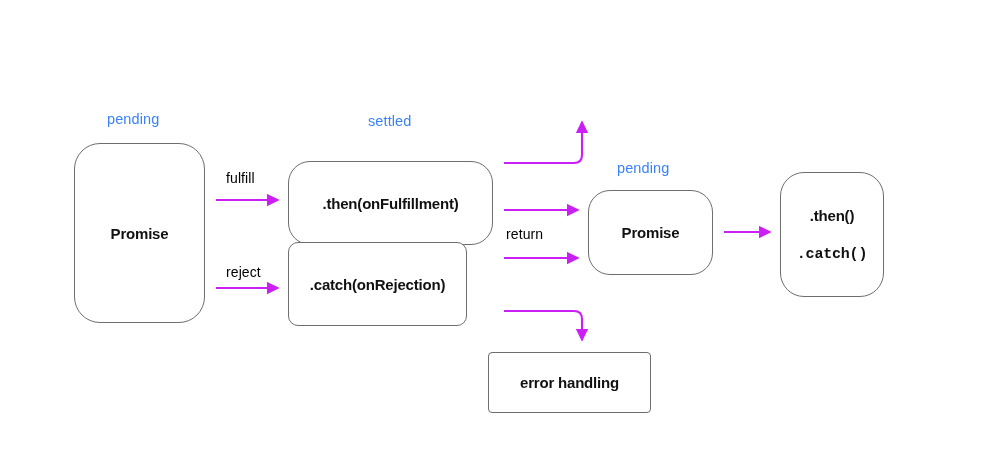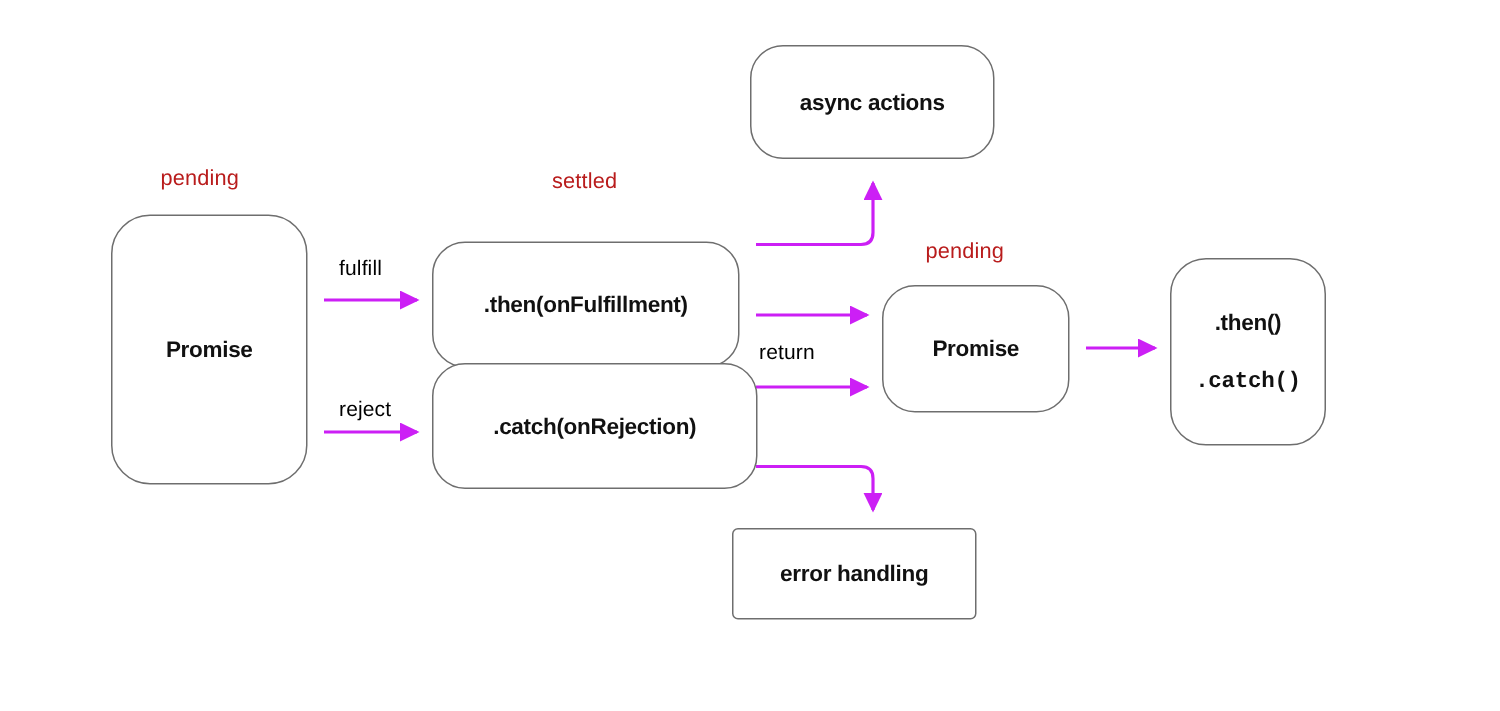--- a/index.html
+++ b/index.html
@@ -28,21 +28,21 @@
     font-weight: bold;
     font-size: 15px;
     letter-spacing: -0.2px;
     text-align: center;
   }
   .node .line { display: block; }
   .node .line + .line { margin-top: 22px; font-family: Liberation Mono, monospace; }
 
   .state-label {
     position: absolute;
-    color: #b91c1c;
+    color: #3b82f6;
     font-size: 14.5px;
     font-weight: normal;
     letter-spacing: 0.1px;
     white-space: nowrap;
   }
   .edge-label {
     position: absolute;
     color: #000000;
     font-size: 14px;
     font-weight: normal;
@@ -55,21 +55,21 @@
     top: 0;
     width: 1000px;
     height: 474px;
     overflow: visible;
     pointer-events: none;
   }
 
   
   #n-promise-pending { left: 74px;  top: 143px; width: 131px; height: 180px; border-radius: 26px; }
   #n-then            { left: 288px; top: 145px; width: 205px; height: 84px;  border-radius: 22px; margin-top: 16px; }
-  #n-catch           { left: 288px; top: 242px; width: 217px; height: 84px;  border-radius: 22px; }
+  #n-catch           { left: 288px; top: 242px; width: 179px; height: 84px;  border-radius: 10px; }
   #n-async           { left: 500px; top: 30px;  width: 163px; height: 76px;  border-radius: 22px; }
   #n-error           { left: 488px; top: 352px; width: 163px; height: 61px;  border-radius: 4px; }
   #n-promise-return  { left: 588px; top: 190px; width: 125px; height: 85px;  border-radius: 22px; }
   #n-handlers        { left: 780px; top: 172px; width: 104px; height: 125px; border-radius: 24px; }
 
   
   #lbl-pending-left   { left: 107px; top: 111px; }
   #lbl-settled        { left: 368px; top: 113px; }
   #lbl-pending-right  { left: 617px; top: 160px; }
   #lbl-fulfill        { left: 226px; top: 170px; }
@@ -120,23 +120,20 @@
   </div>
 
   <div class="node" id="n-then">
     <span class="line">.then(onFulfillment)</span>
   </div>
 
   <div class="node" id="n-catch">
     <span class="line">.catch(onRejection)</span>
   </div>
 
-  <div class="node" id="n-async">
-    <span class="line">async actions</span>
-  </div>
 
   <div class="node" id="n-error">
     <span class="line">error handling</span>
   </div>
 
   <div class="node" id="n-promise-return">
     <span class="line">Promise</span>
   </div>
 
   <div class="node" id="n-handlers">

